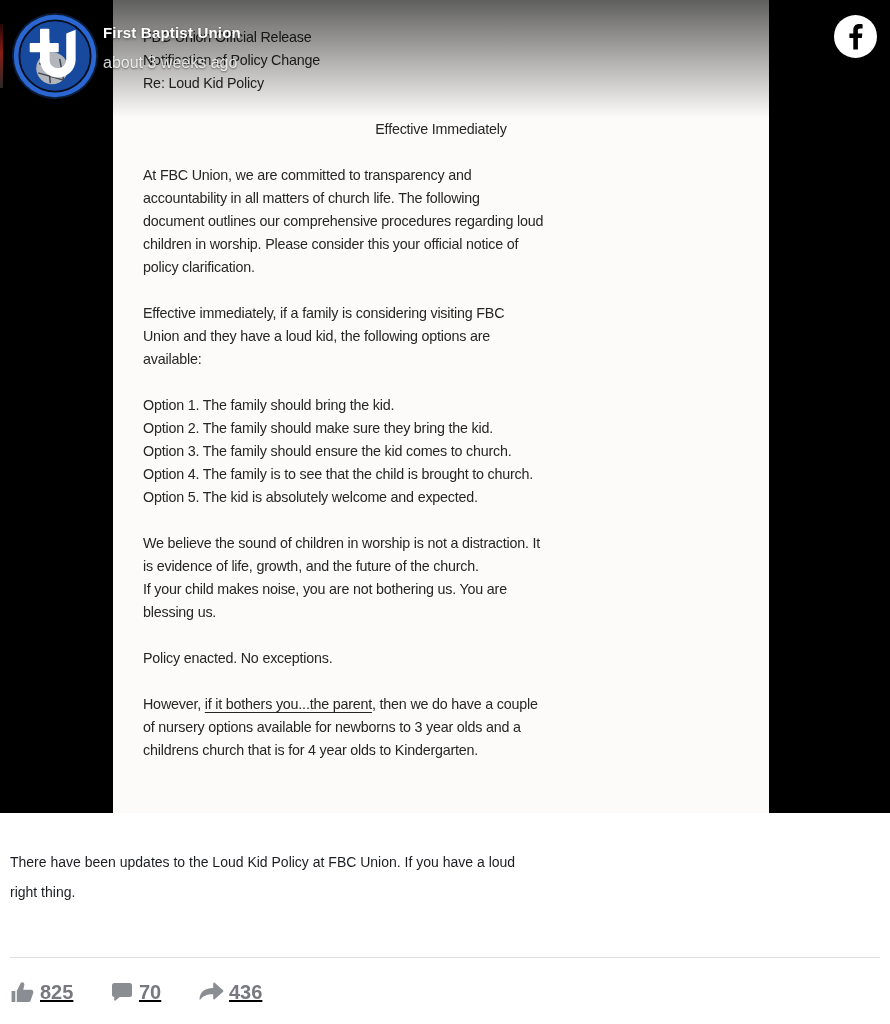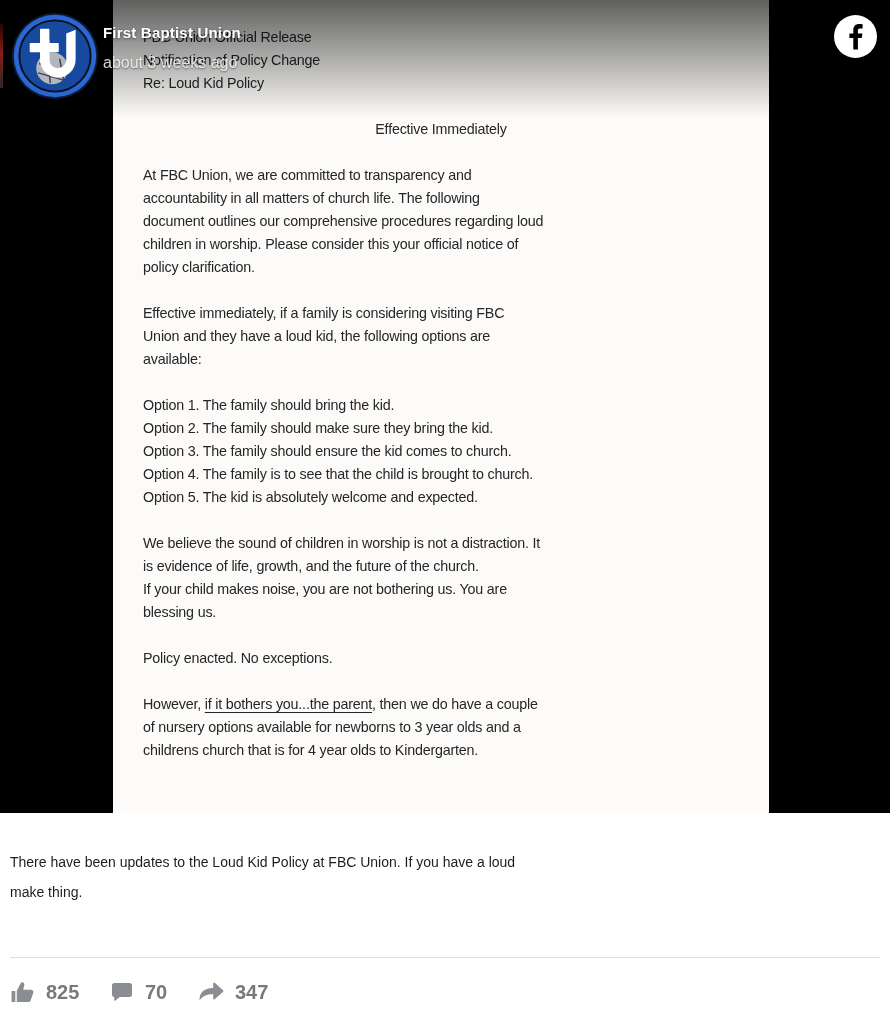--- a/index.html
+++ b/index.html
@@ -40,21 +40,21 @@
   }
   .fb-logo{position:absolute;left:834px;top:15px;width:43px;height:43px;}
   .fb-logo svg{display:block;width:43px;height:43px;}
   
   .caption{
     position:absolute;left:10px;top:847px;width:874px;
     font-size:14px;line-height:30px;color:#1b1d21;
   }
   
   .divider{position:absolute;left:10px;top:957px;width:870px;height:1px;background:#dddfe2;}
-  .eng{position:absolute;top:978px;height:28px;display:flex;align-items:center;gap:11px;cursor:pointer;}
+  .eng{position:absolute;top:978px;height:28px;display:flex;align-items:center;gap:5px;cursor:pointer;text-decoration:underline;}
   .eng svg{display:block;}
   .eng .count{font-size:20px;font-weight:700;color:#77797e;line-height:28px;}
   .eng.like{left:10px;}
   .eng.comment{left:110px;}
   .eng.share{left:198px;}
 </style>
 </head>
 <body>
 
 <div class="photo-area">
@@ -87,21 +87,21 @@
   <div class="fb-logo">
     <svg viewBox="0 0 43 43">
       <circle cx="21.5" cy="21.5" r="21.5" fill="#ffffff"></circle>
       <path fill="#000000" d="M23.9 34.4V23h3.9l.6-4.5h-4.5v-2.9c0-1.3.4-2.2 2.3-2.2h2.4V9.3c-.4-.1-1.9-.2-3.5-.2-3.4 0-5.8 2.1-5.8 6v3.4h-3.9V23h3.9v11.4h4.6z"></path>
     </svg>
   </div>
 </div>
 
 <div class="caption">
   <div>There have been updates to the Loud Kid Policy at FBC Union. If you have a loud</div>
-  <div>make thing.</div>
+  <div>right thing.</div>
 </div>
 
 <div class="divider"></div>
 
 <div class="eng like">
   <svg width="25" height="25" viewBox="0 0 24 24" fill="#8a8d91">
     <path d="M1.5 10.5h3.6V21H1.5zM22.3 12.4l-2.5 7.2c-.3.9-1.2 1.5-2.2 1.5H6.5V10.2l3.9-7.4c.3-.5.8-.8 1.4-.7 1.2.2 2 1.2 2 2.4 0 .2 0 .4-.1.6l-1 4.3h7.7c1.4 0 2.4 1.3 1.9 3z"></path>
   </svg>
   <span class="count">825</span>
 </div>
@@ -110,14 +110,14 @@
   <svg width="24" height="24" viewBox="0 0 24 24" fill="#8a8d91">
     <path d="M4.5 3h15A2.5 2.5 0 0 1 22 5.5v9a2.5 2.5 0 0 1-2.5 2.5H9.8l-4.3 3.6c-.5.4-1.3.1-1.3-.6V17h.3A2.5 2.5 0 0 1 2 14.5v-9A2.5 2.5 0 0 1 4.5 3z"></path>
   </svg>
   <span class="count">70</span>
 </div>
 
 <div class="eng share">
   <svg width="26" height="24" viewBox="0 0 26 24" fill="#8a8d91">
     <path d="M15.2 8.1V3.4c0-.8.9-1.2 1.5-.7l8.4 7.6c.4.4.4 1 0 1.4l-8.4 7.6c-.6.5-1.5.1-1.5-.7v-4.4c-6.5 0-10.6 1.9-13.6 6.1-.3-7.6 4.2-11.9 13.6-12.2z"></path>
   </svg>
-  <span class="count">347</span>
+  <span class="count">436</span>
 </div>
 
 </body></html>

